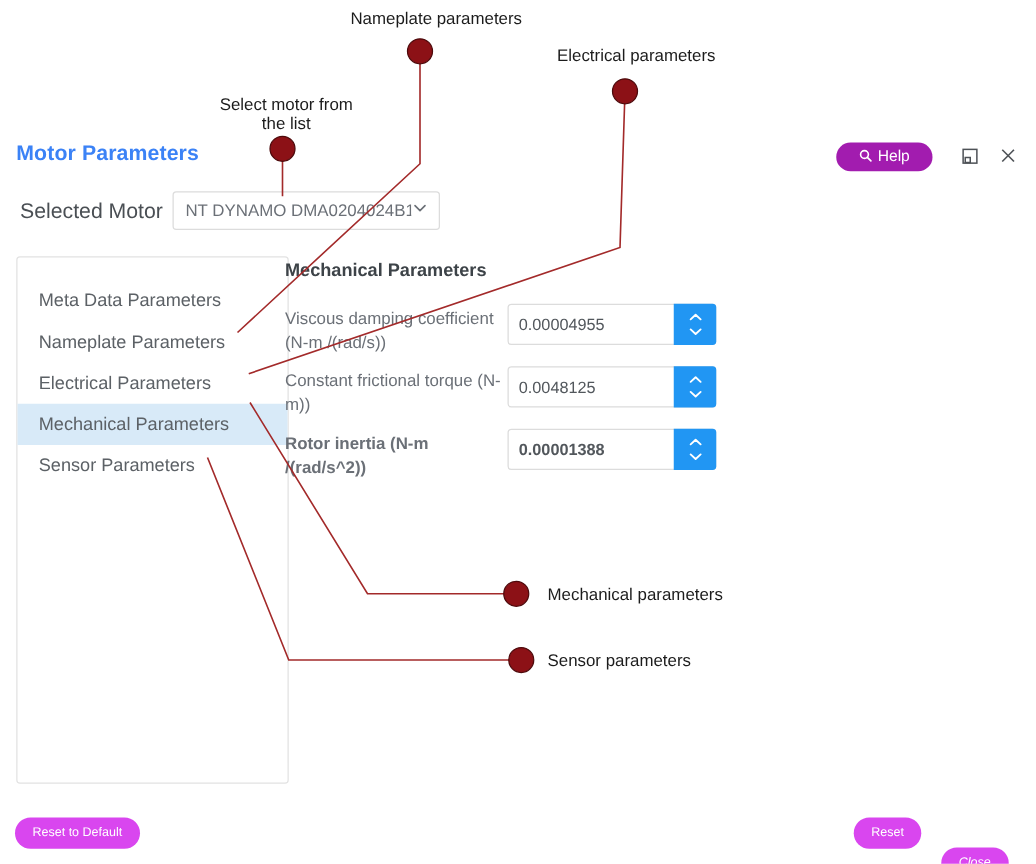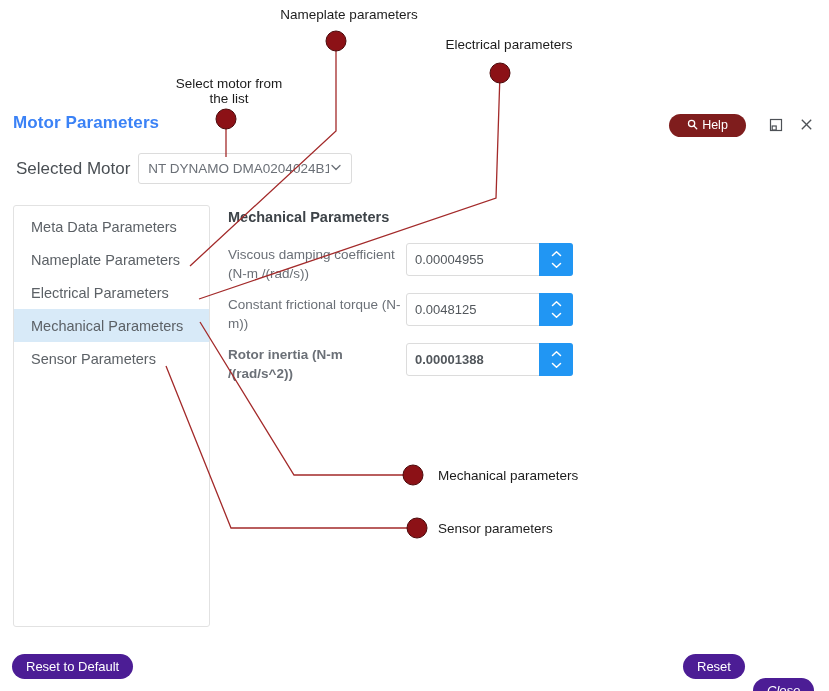--- a/index.html
+++ b/index.html
@@ -15,21 +15,21 @@
 
   
   .dialog-title{
     position:absolute;left:13px;top:113px;
     font-size:17px;font-weight:bold;color:#3b82f6;
     letter-spacing:.1px;
   }
   .help-btn{
     position:absolute;left:669px;top:114px;
     width:77px;height:23px;border-radius:12px;
-    background:#7f1d1d;color:#fff;border:none;
+    background:#a21caf;color:#fff;border:none;
     font-size:12.5px;font-family:"Liberation Sans",sans-serif;
     display:flex;align-items:center;justify-content:center;gap:4px;
     cursor:pointer;padding:0;
   }
   .help-btn .lbl{line-height:1;}
   .icon-btn{
     position:absolute;background:none;border:none;padding:0;
     cursor:pointer;display:flex;align-items:center;justify-content:center;
   }
   .popout-btn{left:767px;top:117px;width:18px;height:18px;}
@@ -42,23 +42,23 @@
     width:214px;height:31px;
     border:1px solid #dcdcdc;border-radius:3px;background:#fff;
     display:flex;align-items:center;justify-content:space-between;
     padding:0 8px 0 9px;box-sizing:border-box;cursor:pointer;
   }
   .motor-select .val{font-size:13.5px;color:#6b7077;white-space:nowrap;overflow:hidden;}
   .chev-down{flex:0 0 auto;}
 
   
   .param-list{
-    position:absolute;left:13px;top:205px;width:197px;height:422px;
+    position:absolute;left:13px;top:205px;width:218px;height:422px;
     border:1px solid #e2e2e2;border-radius:3px;background:#fff;
-    box-sizing:border-box;padding-top:4px;
+    box-sizing:border-box;padding-top:18px;
   }
   .param-item{
     height:33px;display:flex;align-items:center;
     padding-left:17px;font-size:14.5px;color:#5c6166;
     cursor:pointer;box-sizing:border-box;
   }
   .param-item.selected{background:#d8eaf8;}
 
   
   .panel-title{
@@ -82,22 +82,22 @@
   .spin-btns{
     position:absolute;right:-1px;top:-1px;width:34px;height:33px;
     background:#2196f3;border-radius:0 3px 3px 0;
     display:flex;flex-direction:column;align-items:center;justify-content:center;
     gap:3px;cursor:pointer;
   }
   .spin-btns svg{display:block;}
 
   
   .pill{
-    position:absolute;border:none;border-radius:13px;background:#4c1d95;
-    color:#fff;font-size:13px;font-family:"Liberation Sans",sans-serif;
+    position:absolute;border:none;border-radius:13px;background:#d946ef;
+    color:#fff;font-size:10px;font-family:"Liberation Sans",sans-serif;
     cursor:pointer;display:flex;align-items:center;justify-content:center;
     height:25px;padding:0 14px;
   }
   .btn-reset{left:12px;top:654px;}
   .btn-revert{left:683px;top:654px;}
   .btn-close{left:753px;top:678px;font-style:italic;}
 
   
   #annot{position:absolute;left:0;top:0;width:829px;height:691px;pointer-events:none;}
   .annot-text{

